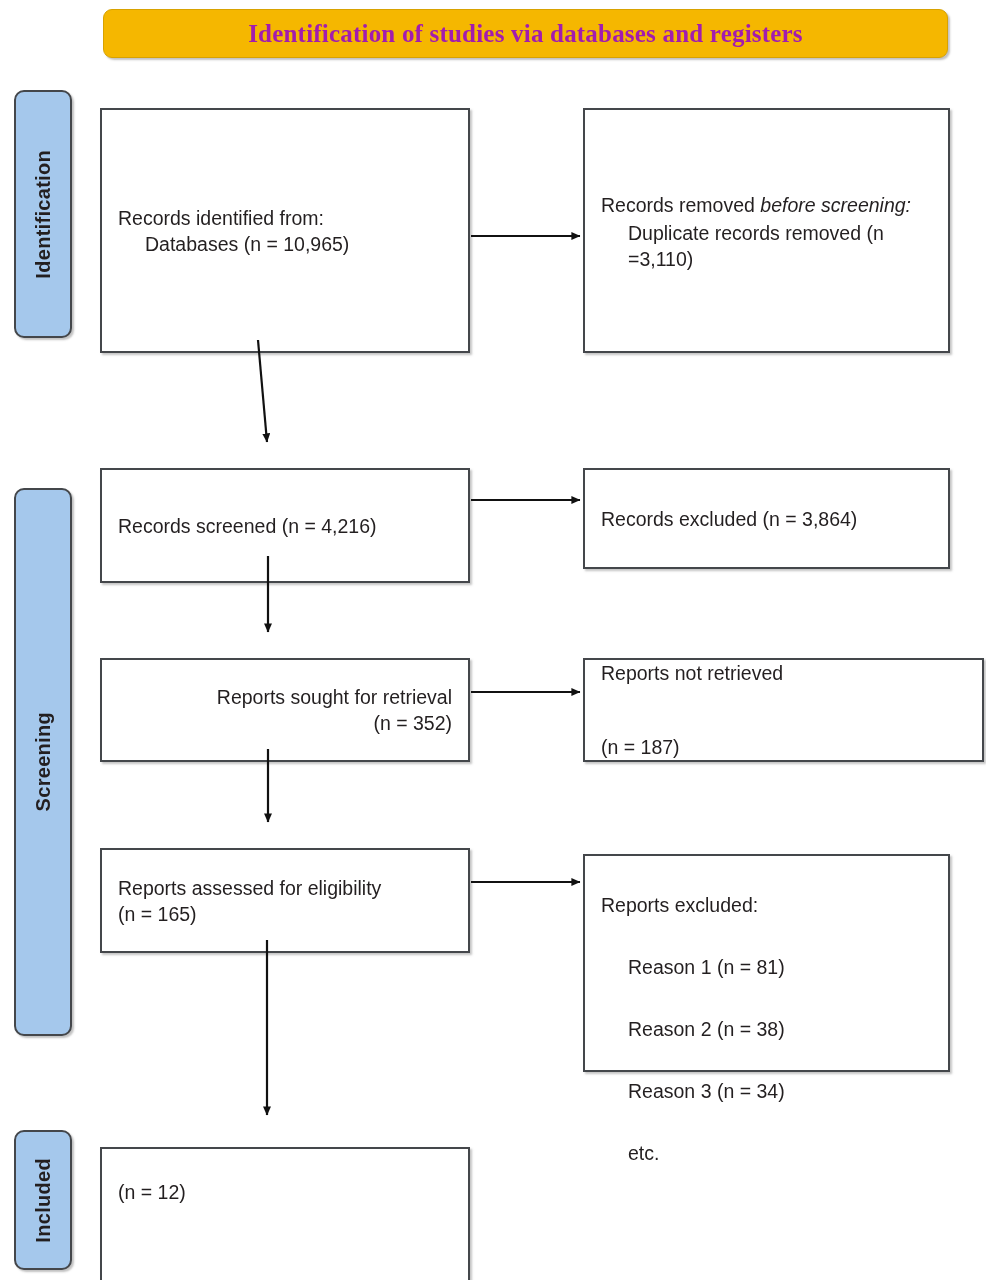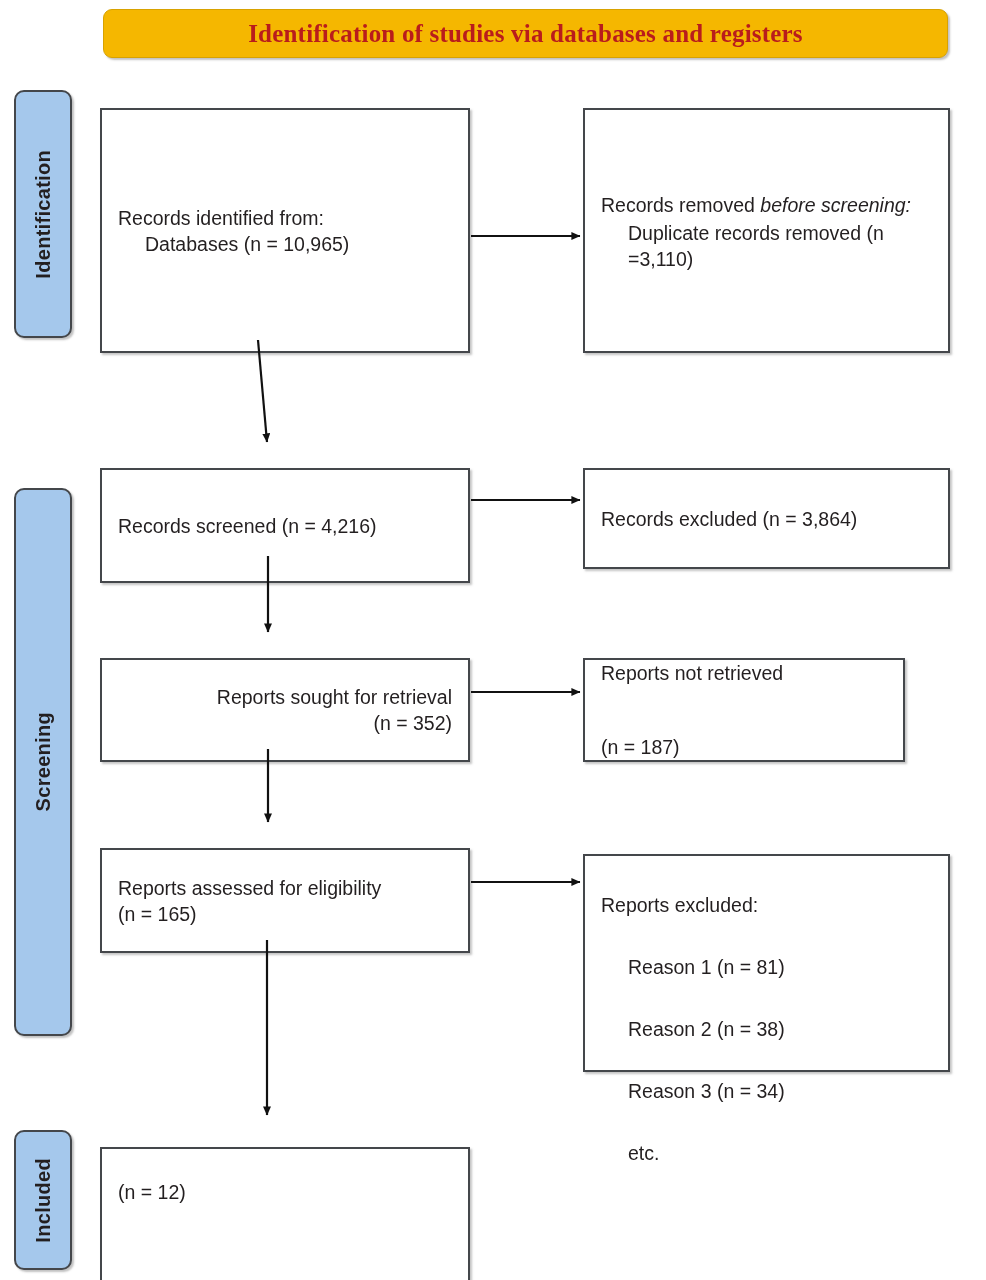--- a/index.html
+++ b/index.html
@@ -37,21 +37,21 @@
     box-shadow: 2px 2px 2px rgba(120,120,120,0.45);
     display: flex;
     align-items: center;
     justify-content: center;
     box-sizing: border-box;
   }
   .banner-text {
     font-family: "Liberation Serif", "DejaVu Serif", serif;
     font-weight: bold;
     font-size: 25px;
-    color: #b91c1c;
+    color: #a21caf;
     letter-spacing: 0.2px;
     white-space: nowrap;
   }
 
   
   .phase {
     position: absolute;
     background: #A5C8EC;
     border: 2px solid #44474b;
     border-radius: 10px;
@@ -95,21 +95,21 @@
   }
   .indent { padding-left: 27px; text-indent: 0; }
   .hang   { padding-left: 27px; text-indent: -0px; }
   .ital   { font-style: italic; }
 
   #box-identified    { left: 100px; top: 90px;   width: 370px; height: 245px; }
   #box-removed       { left: 583px; top: 90px;   width: 367px; height: 245px; }
   #box-screened      { left: 100px; top: 450px;  width: 370px; height: 115px; }
   #box-excluded      { left: 583px; top: 450px;  width: 367px; height: 101px; }
   #box-sought        { left: 100px; top: 640px;  width: 370px; height: 104px; text-align: right; }
-  #box-notretrieved  { left: 583px; top: 640px;  width: 322px; height: 104px; gap: 48px; }
+  #box-notretrieved  { left: 583px; top: 640px;  width: 401px; height: 104px; gap: 48px; }
   #box-assessed      { left: 100px; top: 830px;  width: 370px; height: 105px; }
   #box-repexcluded   { left: 583px; top: 830px;  width: 367px; height: 218px; }
   #box-included      { left: 100px; top: 1123px; width: 370px; height: 147px; }
 
   #box-removed .box-text   { padding-top: 2px; }
   #box-repexcluded .box-text { padding-top: 36px; }
   #box-included .box-text  { padding-top: 30px; }
 
   
   #connectors {

